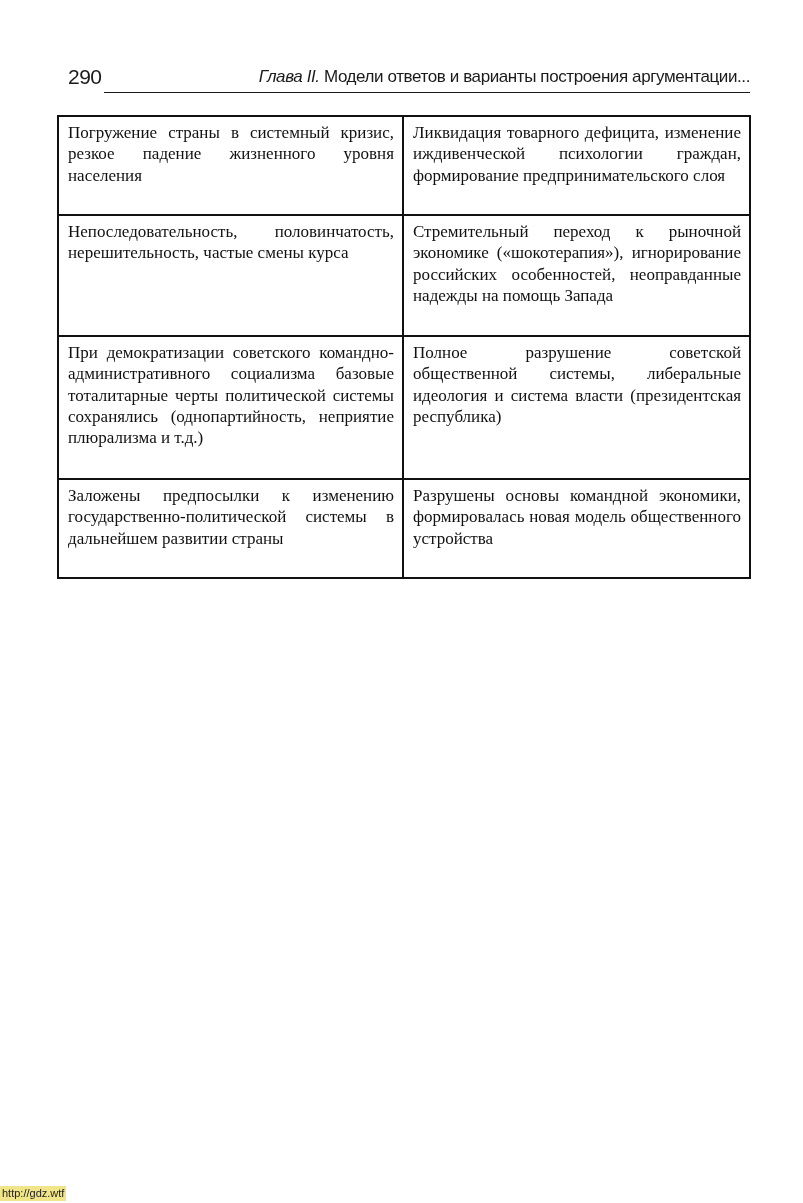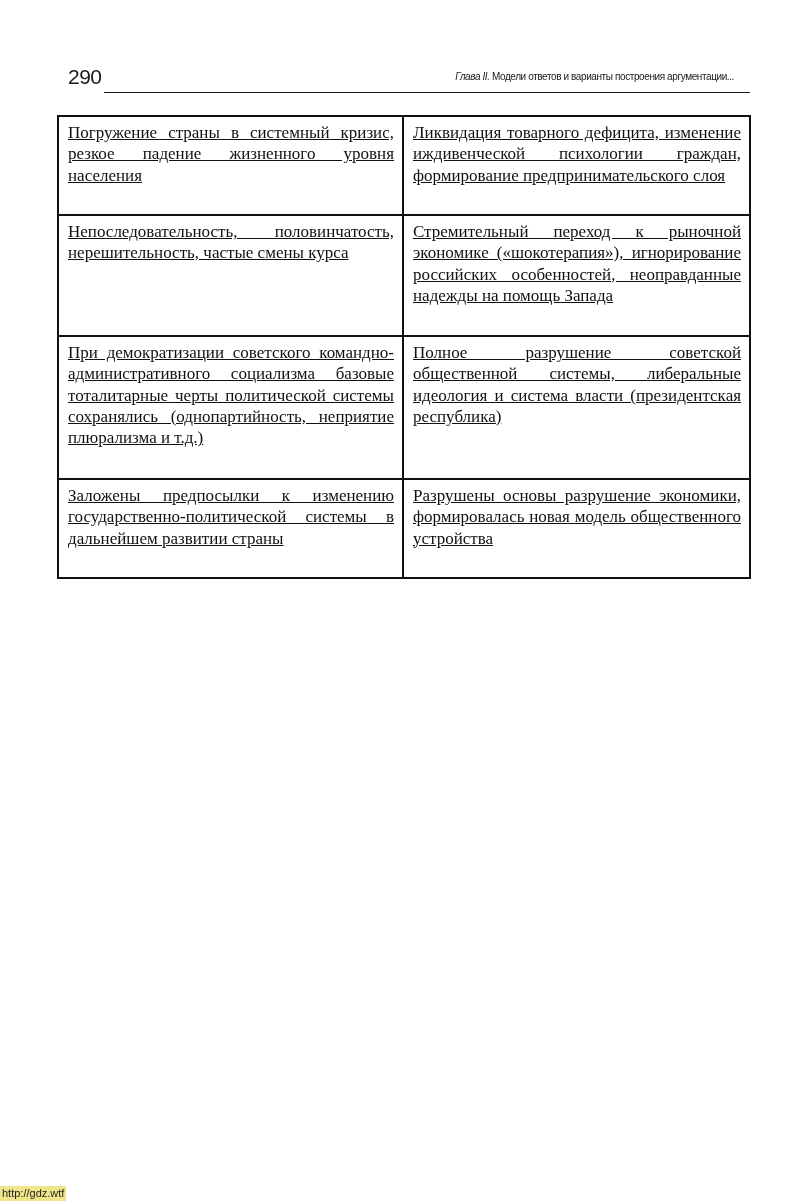--- a/index.html
+++ b/index.html
@@ -26,24 +26,24 @@
       left: 12px;
       top: 0;
       font-family: "Liberation Sans", sans-serif;
       font-size: 21px;
       line-height: 26px;
       color: #1a1a1a;
       letter-spacing: -0.5px;
     }
     .running-head {
       position: absolute;
-      right: 16px;
+      right: 0;
       top: 3px;
       font-family: "Liberation Sans", sans-serif;
-      font-size: 10px;
+      font-size: 17px;
       line-height: 20px;
       color: #1a1a1a;
       letter-spacing: -0.4px;
       white-space: nowrap;
     }
     .running-head .chap {
       font-style: italic;
     }
     .header-rule {
       position: absolute;
@@ -51,21 +51,20 @@
       right: 0;
       top: 28px;
       height: 0;
       border-top: 1.5px solid #1a1a1a;
     }
     .table-wrap {
       position: absolute;
       left: 57px;
       top: 115px;
       width: 664px;
-      text-decoration: underline;
     }
     table.content-table {
       border-collapse: collapse;
       width: 692px;
       table-layout: fixed;
     }
     table.content-table td {
       border: 2px solid #111111;
       vertical-align: top;
       padding: 5px 8px 6px 9px;
@@ -116,19 +115,19 @@
       <tr class="r2">
         <td>Непоследовательность, половинчатость, нерешительность, частые смены курса</td>
         <td>Стремительный переход к рыночной экономике («шокотерапия»), игнорирование российских особенностей, неоправданные надежды на помощь Запада</td>
       </tr>
       <tr class="r3">
         <td>При демократизации советского командно-административного социализма базовые тоталитарные черты политической системы сохранялись (однопартийность, неприятие плюрализма и т.д.)</td>
         <td>Полное разрушение советской общественной системы, либеральные идеология и система власти (президентская республика)</td>
       </tr>
       <tr class="r4">
         <td>Заложены предпосылки к изменению государственно-политической системы в дальнейшем развитии страны</td>
-        <td>Разрушены основы разрушение экономики, формировалась новая модель общественного устройства</td>
+        <td>Разрушены основы командной экономики, формировалась новая модель общественного устройства</td>
       </tr>
     </tbody>
   </table>
 </div>
 
 <div class="source-badge">http://gdz.wtf</div>
 
 </body></html>

